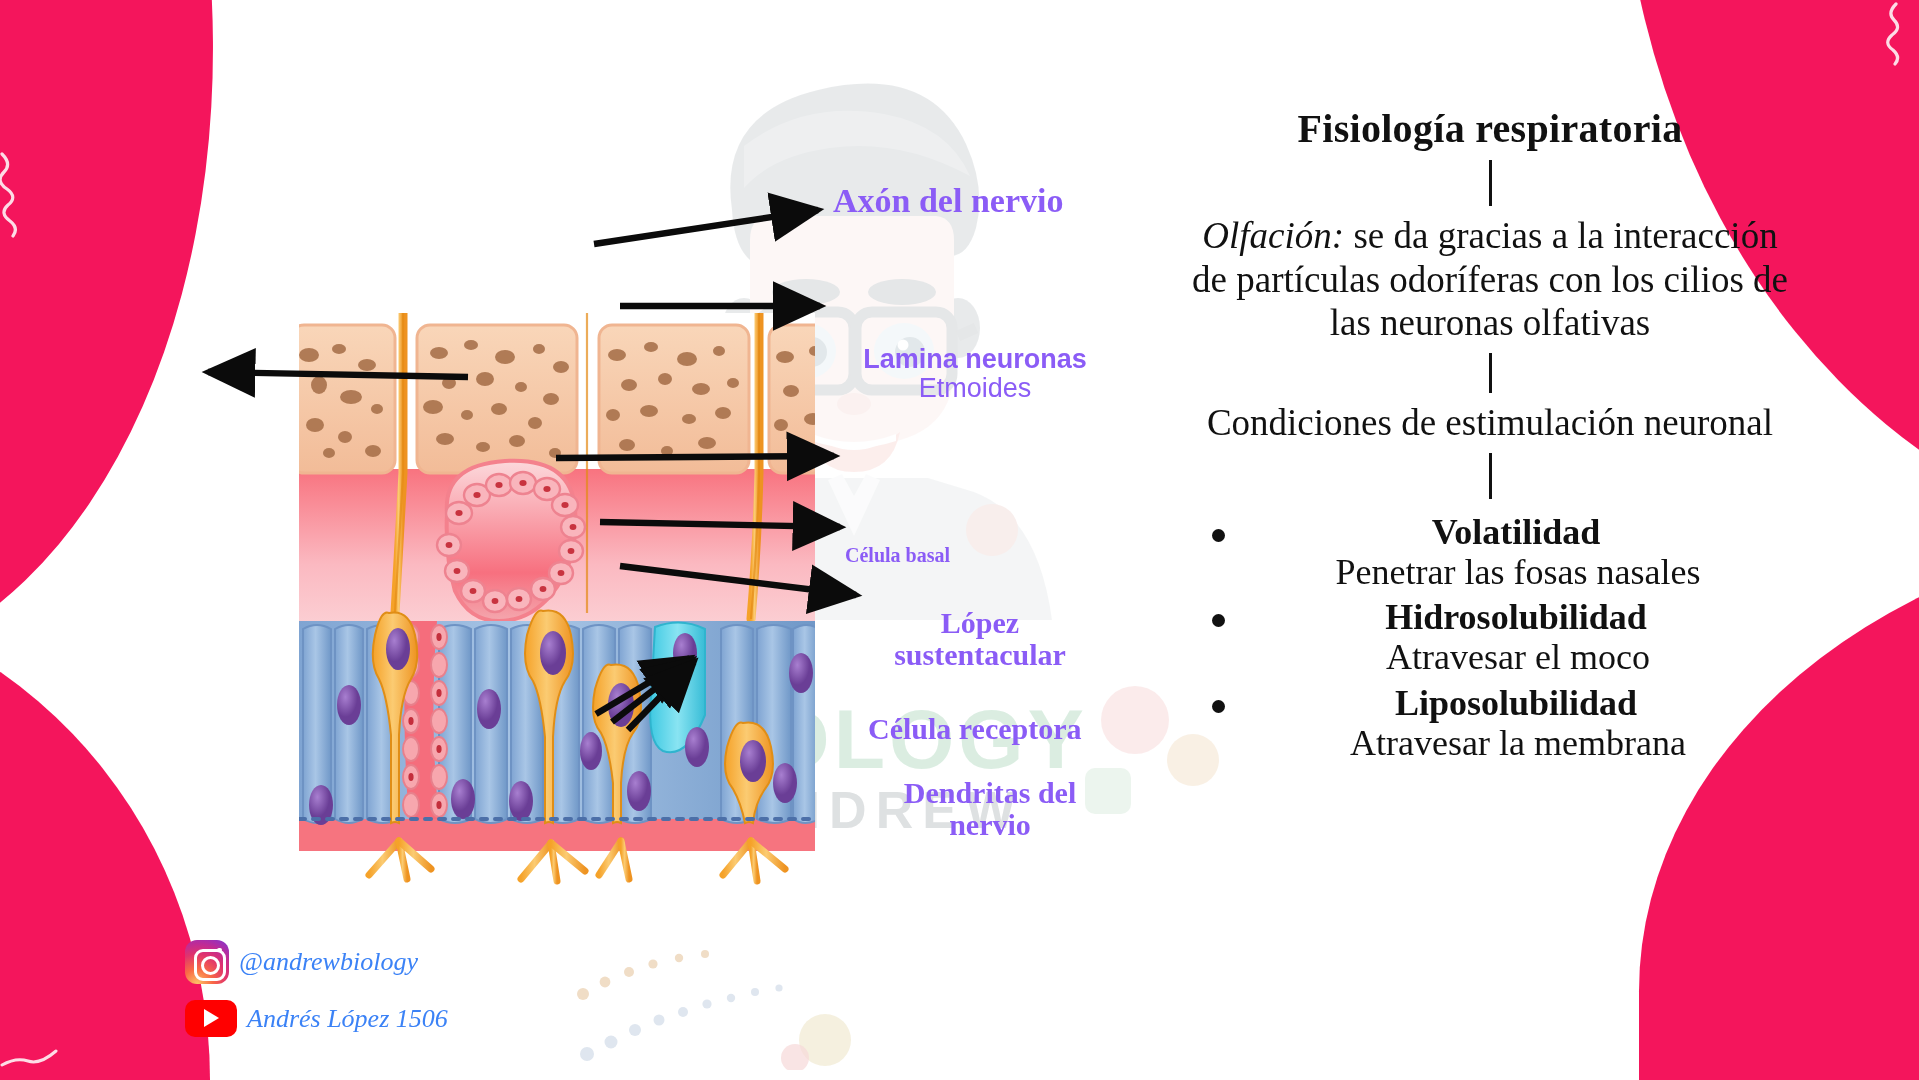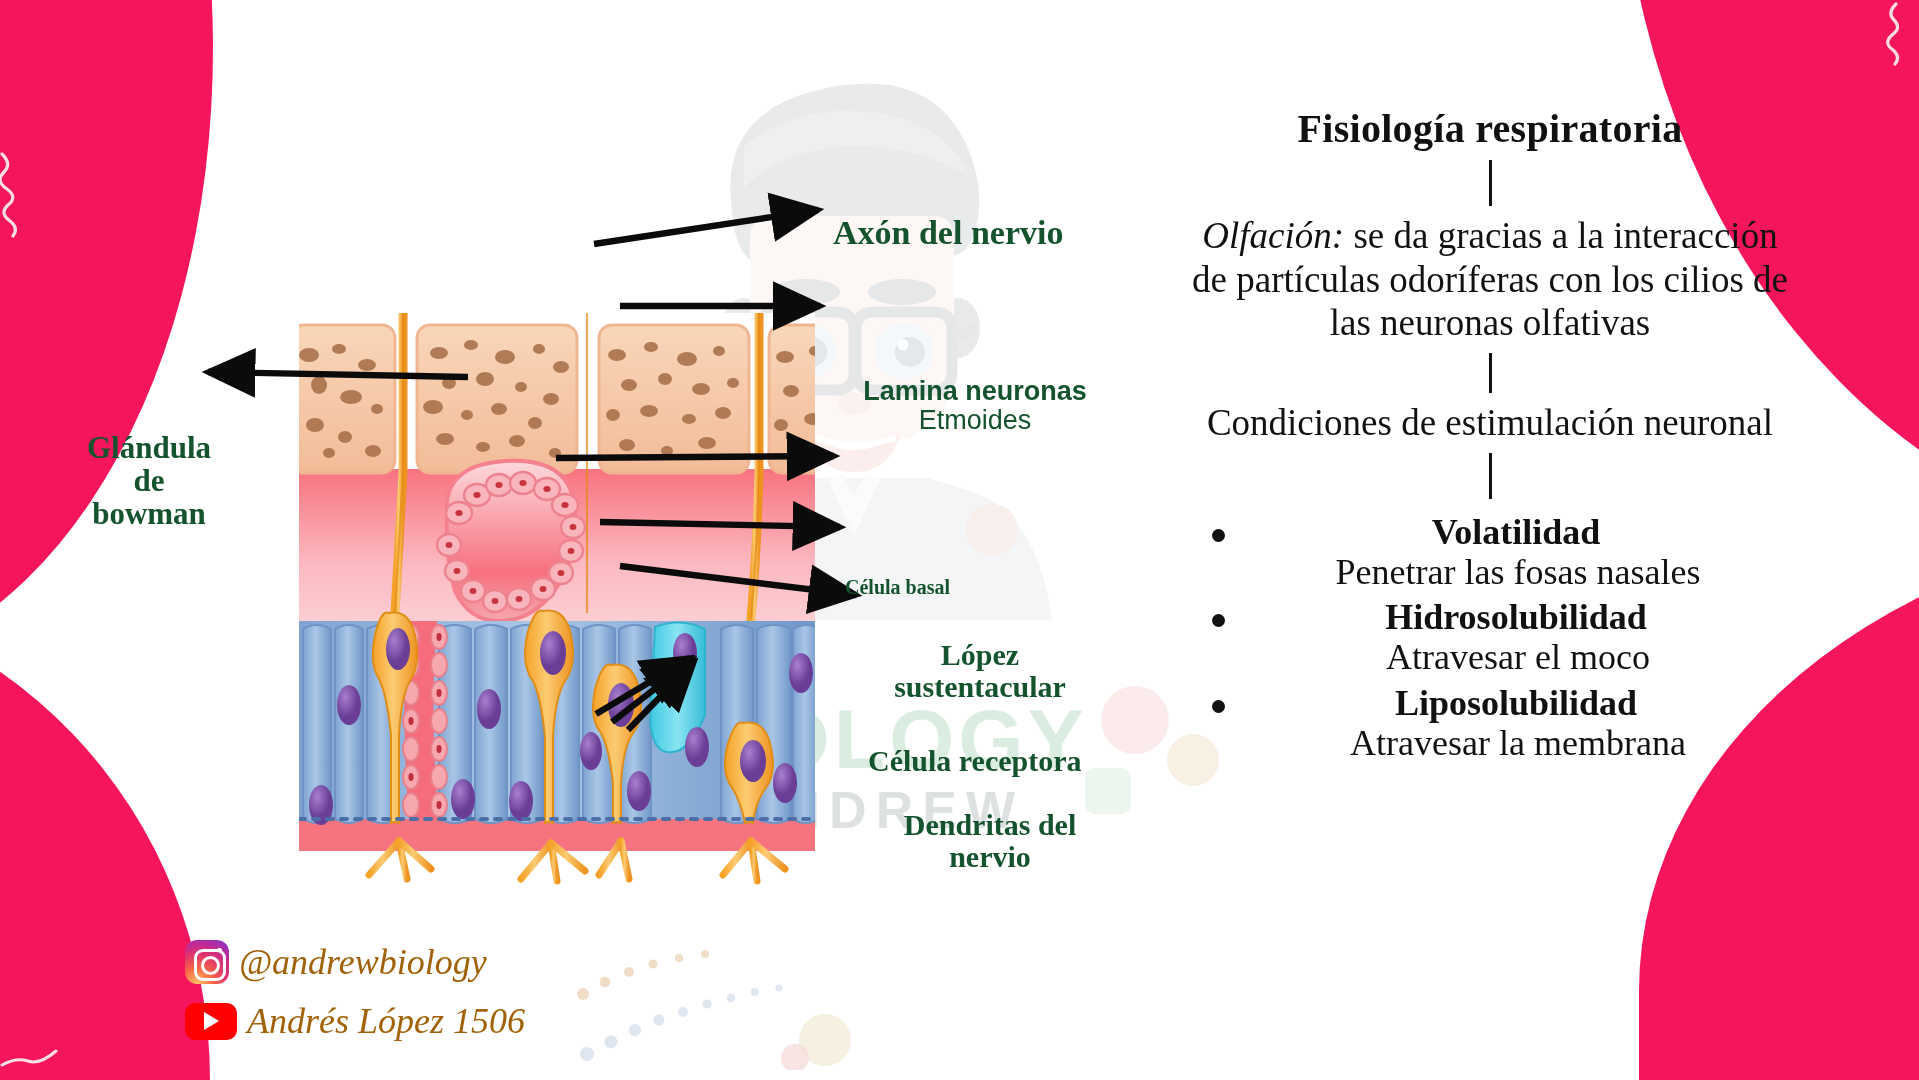--- a/index.html
+++ b/index.html
@@ -36,22 +36,22 @@
   #wm-biology{font-family:"Liberation Sans",sans-serif;font-weight:bold;font-size:84px;
               letter-spacing:4px;color:#cfe8d8;opacity:.75;line-height:.95;}
   #wm-andrew{font-family:"Liberation Sans",sans-serif;font-weight:bold;font-size:52px;
              letter-spacing:9px;color:#d9dcdd;opacity:.85;}
   .dotdeco{position:absolute;}
 
   
   #figure{position:absolute;left:299px;top:313px;width:516px;height:585px;overflow:hidden;}
 
   
-  .lbl{position:absolute;font-family:"Liberation Serif",serif;font-weight:bold;color:#14532d;
-       line-height:1.06;text-align:center;margin-top:32px;}
+  .lbl{position:absolute;font-family:"Liberation Serif",serif;font-weight:bold;color:#8b5cf6;
+       line-height:1.06;text-align:center;}
   .lbl-sans{font-family:"Liberation Sans",sans-serif;}
 
   #label-axon{left:833px;top:183px;width:320px;font-size:34px;text-align:left;}
   #label-lamina{left:845px;top:345px;width:260px;font-size:27px;}
   #label-lamina .sub{font-weight:normal;font-size:27px;display:block;}
   #label-glandula{left:44px;top:400px;width:210px;font-size:31px;}
   #label-celula-basal{left:845px;top:545px;width:250px;font-size:20px;text-align:left;}
   #label-celula-sust{left:860px;top:607px;width:240px;font-size:30px;}
   #label-celula-rec{left:868px;top:713px;width:290px;font-size:30px;text-align:left;}
   #label-dendritas{left:865px;top:777px;width:250px;font-size:30px;}
@@ -72,21 +72,21 @@
   #bullets{margin-top:12px;text-align:center;padding-left:8px;}
   .bullet-item{margin-bottom:4px;}
   .bullet-head{font-size:36px;font-weight:bold;position:relative;padding-left:44px;}
   .bullet-head::before{content:"";position:absolute;left:14px;top:18px;width:13px;height:13px;
                        background:#111;border-radius:50%;}
   .bullet-sub{font-size:36px;padding-left:48px;line-height:1.1;}
 
   
   #socials{position:absolute;left:185px;top:940px;}
   .social-row{display:flex;align-items:center;margin-bottom:16px;}
-  .social-text{font-style:italic;font-size:36px;color:#a16207;margin-left:10px;
+  .social-text{font-style:italic;font-size:26px;color:#3b82f6;margin-left:10px;
                font-family:"Liberation Serif",serif;}
   .ig-badge{width:44px;height:44px;border-radius:12px;position:relative;
             background:radial-gradient(circle at 28% 100%, #fdc468 0%, #f96a45 28%, #e0326d 55%, #bd2b98 75%, #7a37d6 100%);}
   .ig-badge .sq{position:absolute;left:9px;top:9px;width:26px;height:26px;border:3.4px solid #fff;border-radius:9px;}
   .ig-badge .ci{position:absolute;left:15.5px;top:15.5px;width:13px;height:13px;border:3.4px solid #fff;border-radius:50%;}
   .ig-badge .dt{position:absolute;right:7.5px;top:7.5px;width:4.6px;height:4.6px;background:#fff;border-radius:50%;}
   .yt-badge{width:52px;height:37px;border-radius:10px;background:#FF0000;position:relative;}
   .yt-badge .tri{position:absolute;left:19px;top:9px;width:0;height:0;
                  border-left:15px solid #fff;border-top:9.5px solid transparent;border-bottom:9.5px solid transparent;}
 </style>
@@ -469,25 +469,20 @@
     </g>
   </svg>
 
   <div class="lbl" id="label-axon">Axón del nervio</div>
 
   <div class="lbl lbl-sans" id="label-lamina">
     <span>Lamina neuronas</span>
     <span class="sub">Etmoides</span>
   </div>
 
-  <div class="lbl" id="label-glandula">
-    <span>Glándula</span><br>
-    <span>de</span><br>
-    <span>bowman</span>
-  </div>
 
   <div class="lbl" id="label-celula-basal">Célula basal</div>
 
   <div class="lbl" id="label-celula-sust">
     <span>López</span><br>
     <span>sustentacular</span>
   </div>
 
   <div class="lbl" id="label-celula-rec">Célula receptora</div>
 

